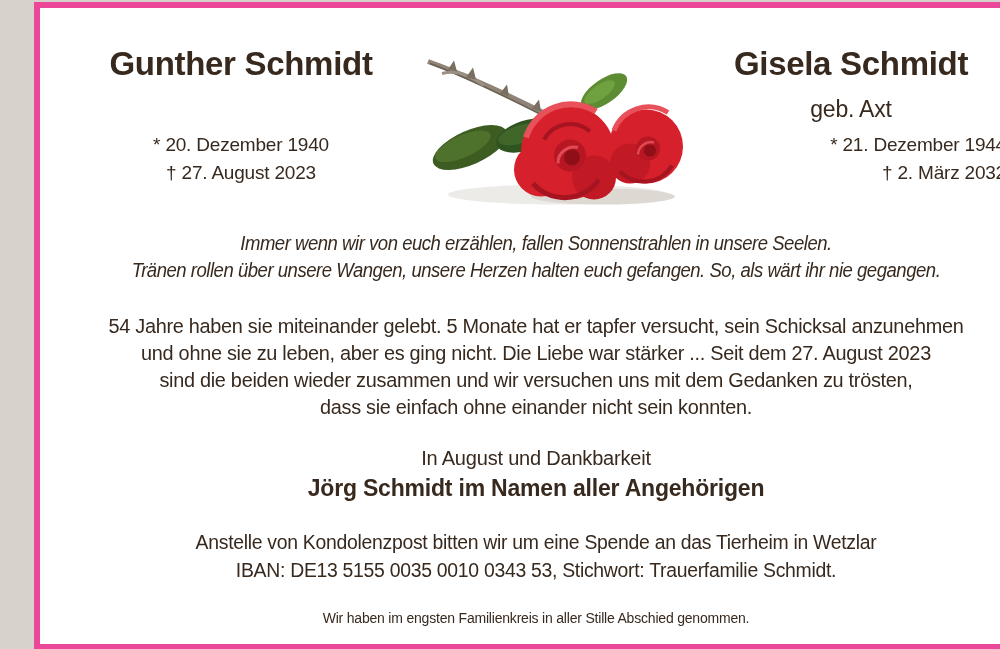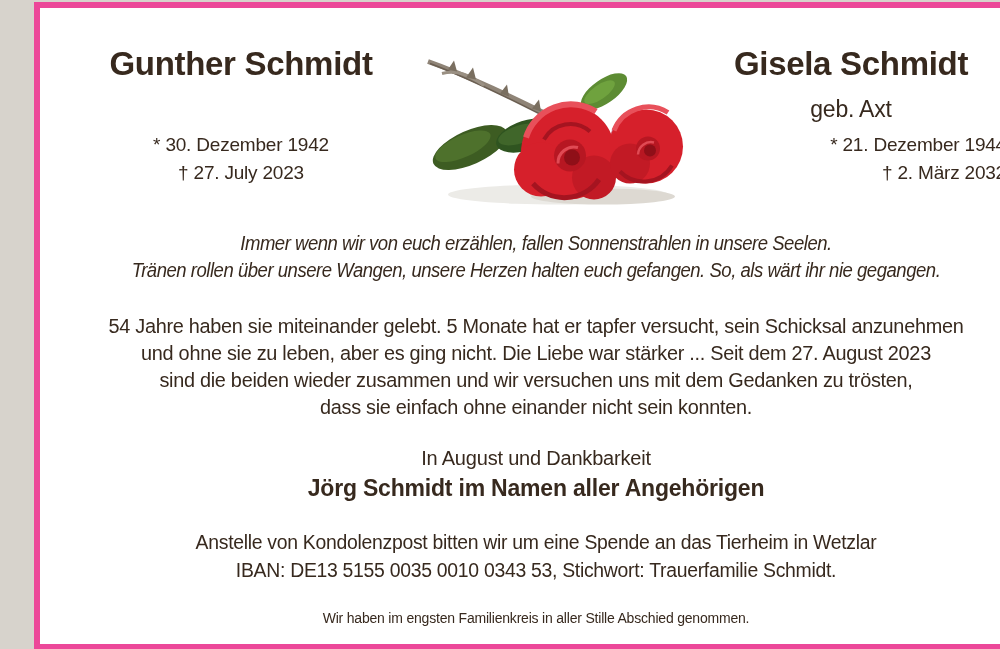--- a/index.html
+++ b/index.html
@@ -91,22 +91,22 @@
   }
 </style>
 </head>
 <body>
 
 <div class="frame">
 
   <div class="person person-left txt">
     <h1 class="name">Gunther Schmidt</h1>
     <div class="dates dates-left">
-      <div>* 30. Dezember 1942</div>
-      <div>† 27. July 2023</div>
+      <div>* 20. Dezember 1940</div>
+      <div>† 27. August 2023</div>
     </div>
   </div>
 
   <div class="roses">
     <svg width="282" height="168" viewBox="0 0 282 165" xmlns="http://www.w3.org/2000/svg">
 
       <ellipse cx="150" cy="149" rx="110" ry="10" fill="#ecebe7"></ellipse>
       <ellipse cx="195" cy="151" rx="72" ry="8" fill="#ddd9d2"></ellipse>
 
       <path d="M20,16 C60,30 105,52 162,80" stroke="#8f8477" stroke-width="5" fill="none"></path>

